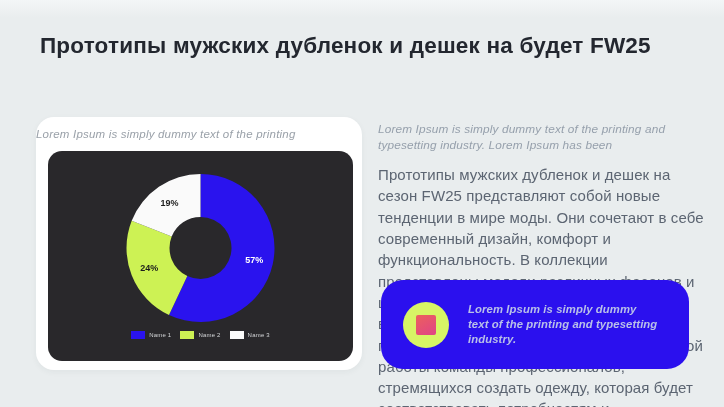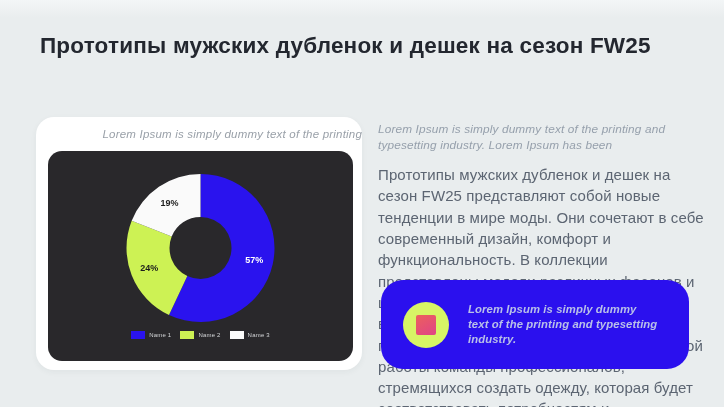--- a/index.html
+++ b/index.html
@@ -18,21 +18,21 @@
     color: #23272f; letter-spacing: .2px;
   }
 
   
   .chart-card {
     position: absolute; left: 36px; top: 117px; width: 326px; height: 253px;
     background: #ffffff; border-radius: 18px;
     box-shadow: 0 2px 6px rgba(40,50,60,.05);
   }
   .chart-caption {
-    margin-top: 11px; text-align: right;
+    margin-top: 11px; text-align: left;
     font-size: 11.5px; font-style: italic; color: #9aa1a9; letter-spacing: .2px;
   }
   .chart-panel {
     position: absolute; left: 12px; top: 34px; width: 305px; height: 210px;
     border-radius: 14px; overflow: hidden;
   }
   .chart-panel svg { position: absolute; inset: 0; }
   .legend {
     position: absolute; left: 0; right: 0; bottom: 22px;
     display: flex; justify-content: center; align-items: center; gap: 9px;
@@ -65,21 +65,21 @@
   .callout-text {
     width: 190px; font-size: 11.3px; font-weight: 700; font-style: italic;
     color: #b9c0e8; line-height: 1.33; letter-spacing: .1px;
   }
 </style>
 </head>
 <body>
 
 <div class="slide">
 
-  <h1 class="title">Прототипы мужских дубленок и дешек на сезон FW25</h1>
+  <h1 class="title">Прототипы мужских дубленок и дешек на будет FW25</h1>
 
   <section class="chart-card">
     <div class="chart-caption">Lorem Ipsum is simply dummy text of the printing</div>
     <div class="chart-panel" style="background: rgb(41, 40, 43);">
       <svg id="donut-svg" width="305" height="210" viewBox="0 0 305 210">
           <path d="M 152.5 23 A 74 74 0 1 1 120.99233242418465 163.95720188248546 L 139.30084196148277 125.04963862644661 A 31 31 0 1 0 152.5 66 Z" fill="#2a13ee"></path>
           <text x="206.1754219066311" y="108.99787827680983" text-anchor="middle" dominant-baseline="central" fill="#ffffff" font-size="9" font-weight="600" font-family="&quot;Liberation Sans&quot;, sans-serif">57%</text>
           <path d="M 120.99233242418465 163.95720188248546 A 74 74 0 0 1 83.69654004426938 69.75878310133388 L 123.6769289374642 85.588138866775 A 31 31 0 0 0 139.30084196148277 125.04963862644661 Z" fill="#cdf254"></path>
           <text x="101.36229327614619" y="117.24685039765733" text-anchor="middle" dominant-baseline="central" fill="#1d1d1d" font-size="9" font-weight="600" font-family="&quot;Liberation Sans&quot;, sans-serif">24%</text>
           <path d="M 83.69654004426938 69.75878310133388 A 74 74 0 0 1 152.49999999999997 23 L 152.5 66 A 31 31 0 0 0 123.6769289374642 85.588138866775 Z" fill="#fafafa"></path>

